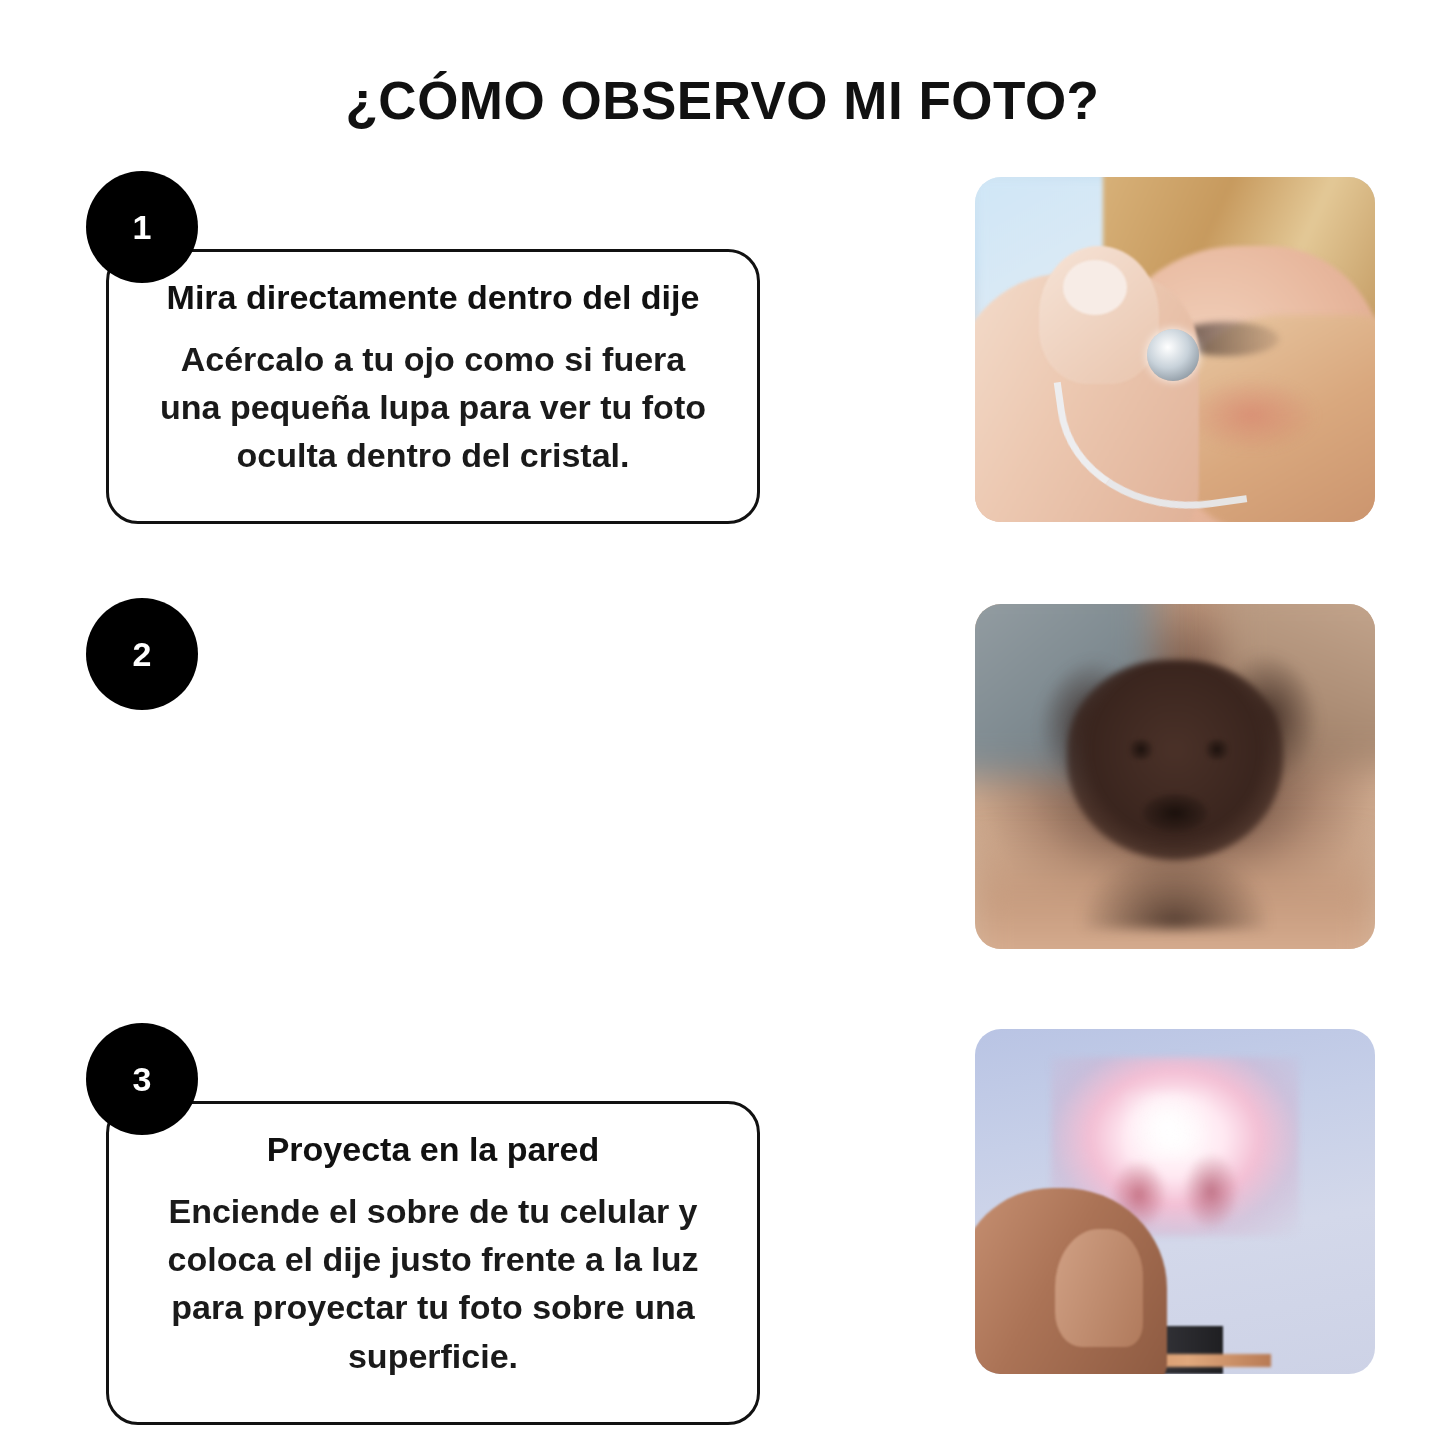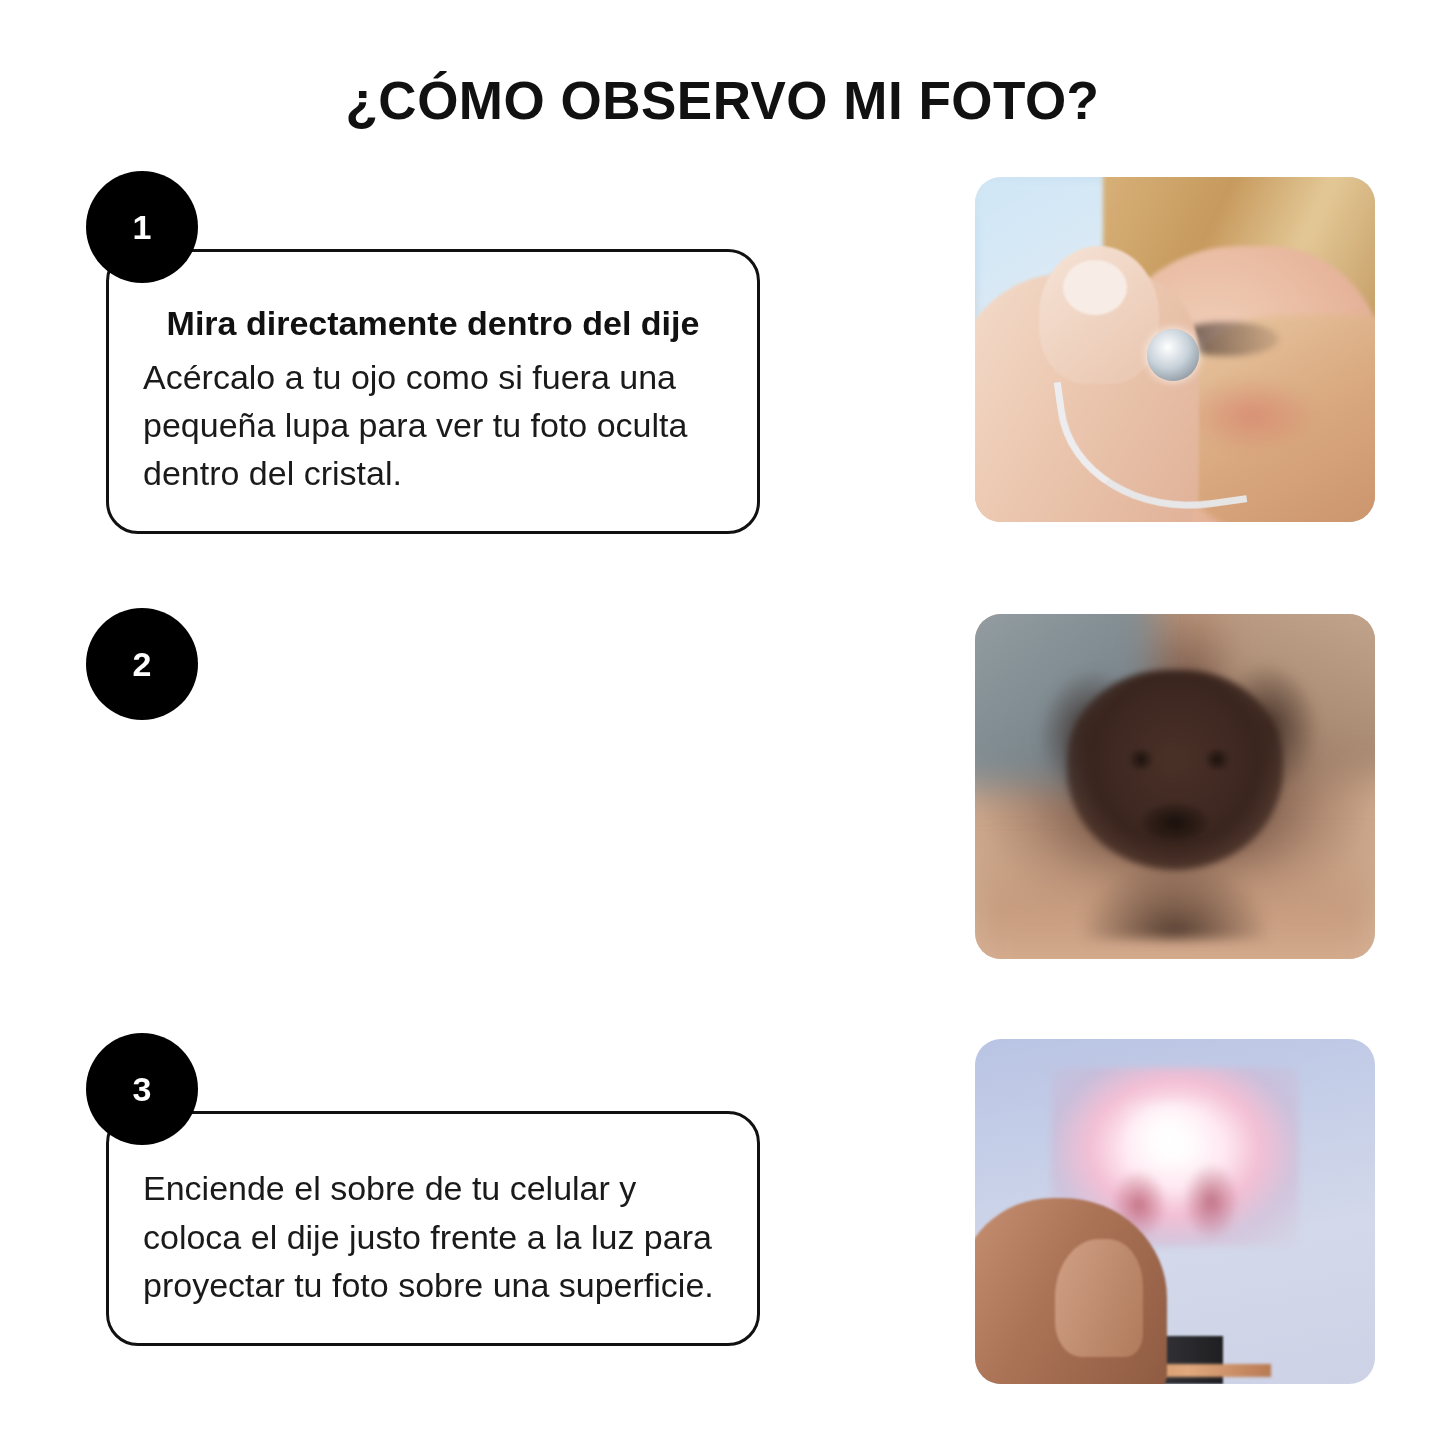--- a/index.html
+++ b/index.html
@@ -74,42 +74,43 @@
 
   .card {
     position: relative;
     margin-top: 66px;
     margin-left: 36px;
     width: 654px;
     box-sizing: border-box;
     border: 3px solid #111111;
     border-radius: 32px;
     background: #ffffff;
-    padding: 50px 34px 34px 34px;
+    padding: 24px 34px 34px 34px;
     min-height: 200px;
     display: flex;
     flex-direction: column;
     justify-content: center;
     z-index: 2;
   }
 
   .card-title {
     text-align: center;
     font-size: 34px;
     font-weight: 700;
     color: #111111;
     margin: 0 0 8px 0;
     line-height: 1.25;
   }
 
   .card-text {
+    text-align: center;
     font-size: 34px;
-    font-weight: 400;
+    font-weight: 700;
     color: #1a1a1a;
-    margin: 0;
+    margin: 8px;
     line-height: 1.42;
   }
 
   .step-right {
     width: 400px;
     display: flex;
     justify-content: flex-end;
     padding-top: 6px;
   }
 
@@ -354,20 +355,21 @@
           <div class="snout"></div>
           <div class="chest"></div>
         </div>
       </div>
     </div>
 
     <div class="step-row">
       <div class="step-left">
         <div class="badge">3</div>
         <div class="card">
+          <p class="card-title">Proyecta en la pared</p>
           <p class="card-text">Enciende el sobre de tu celular y coloca el dije justo frente a la luz para proyectar tu foto sobre una superficie.</p>
         </div>
       </div>
       <div class="step-right">
         <div class="photo photo-proj">
           <div class="glow"></div>
           <div class="figure-l"></div>
           <div class="figure-r"></div>
           <div class="glow-core"></div>
           <div class="device"></div>

